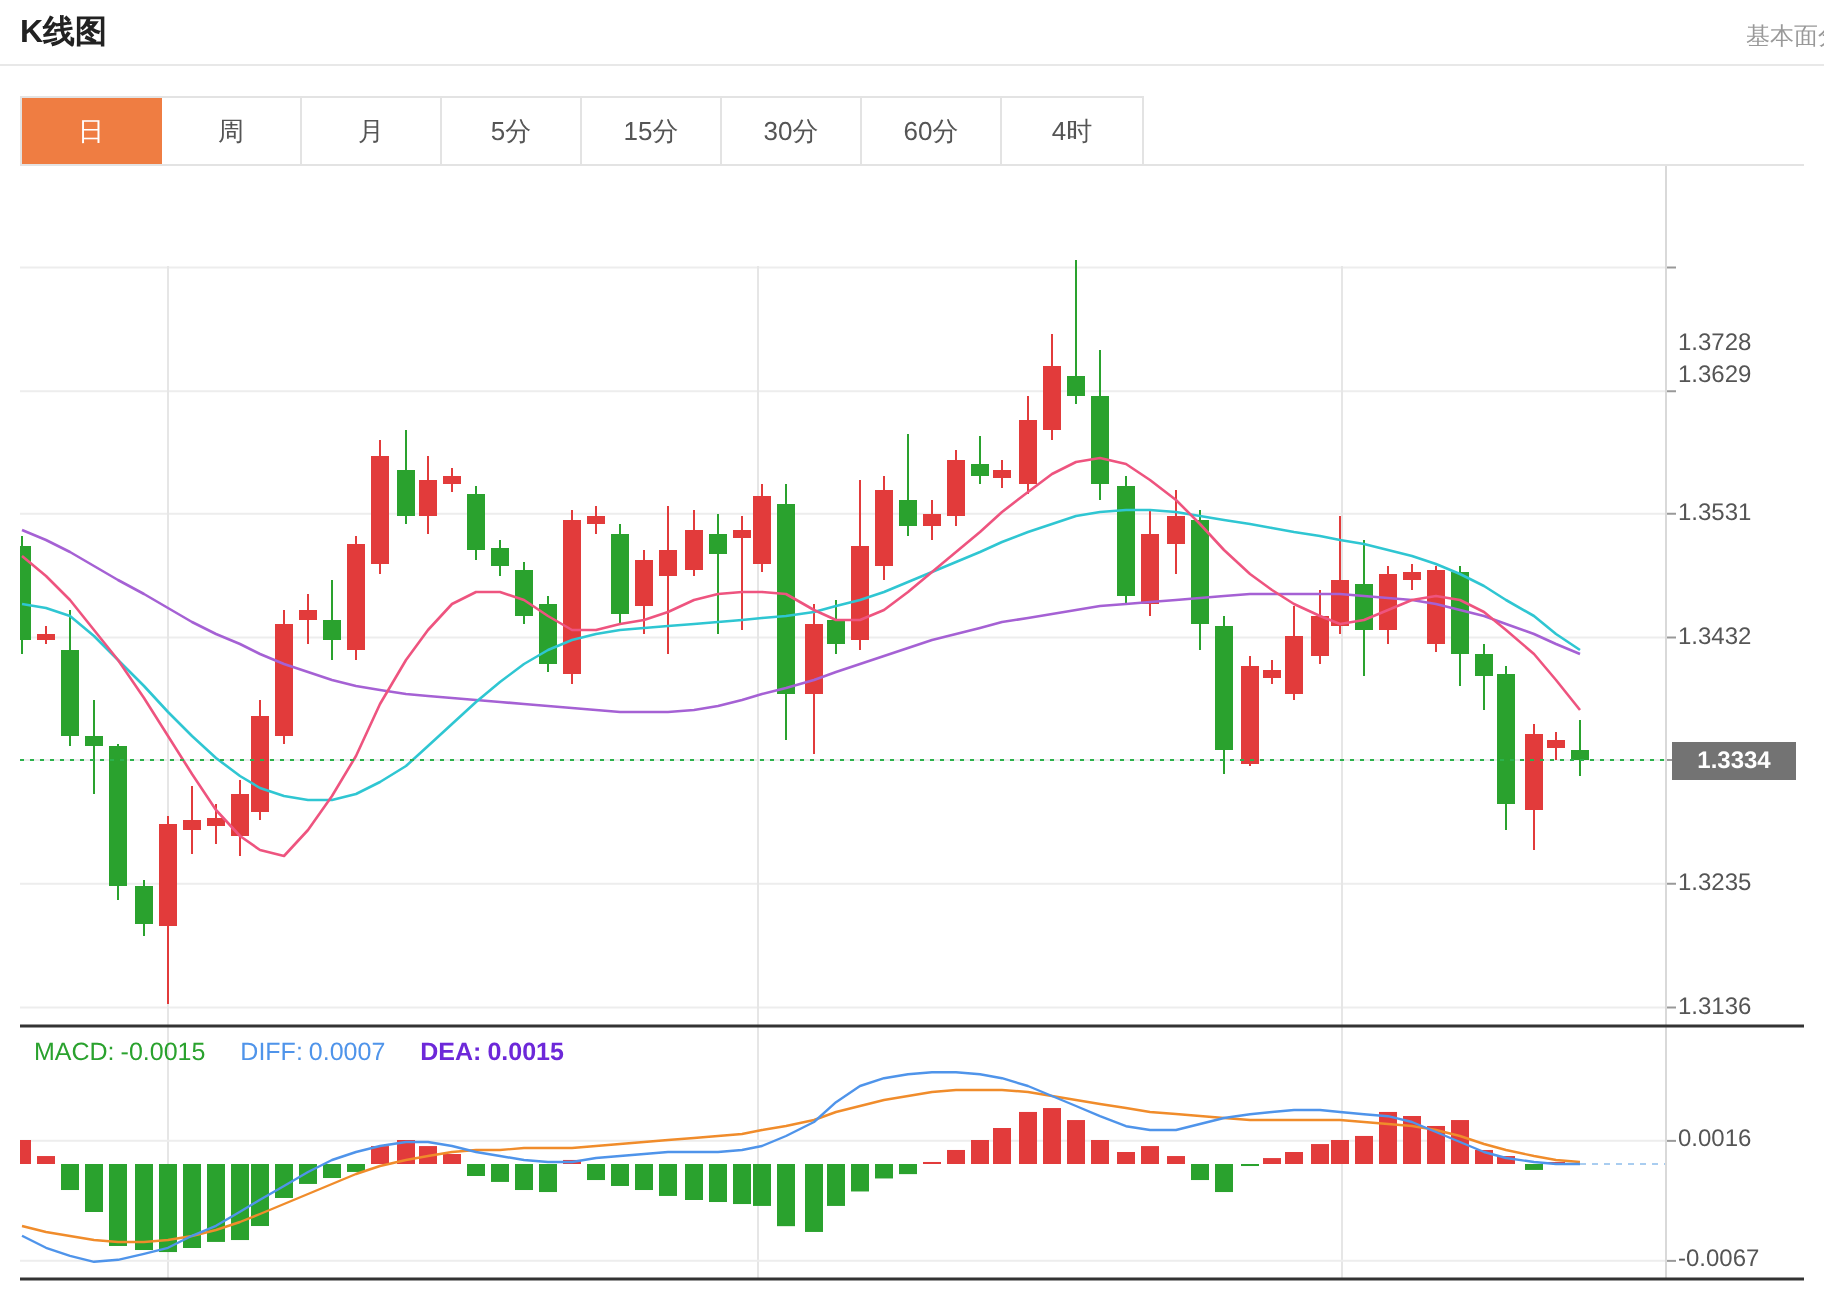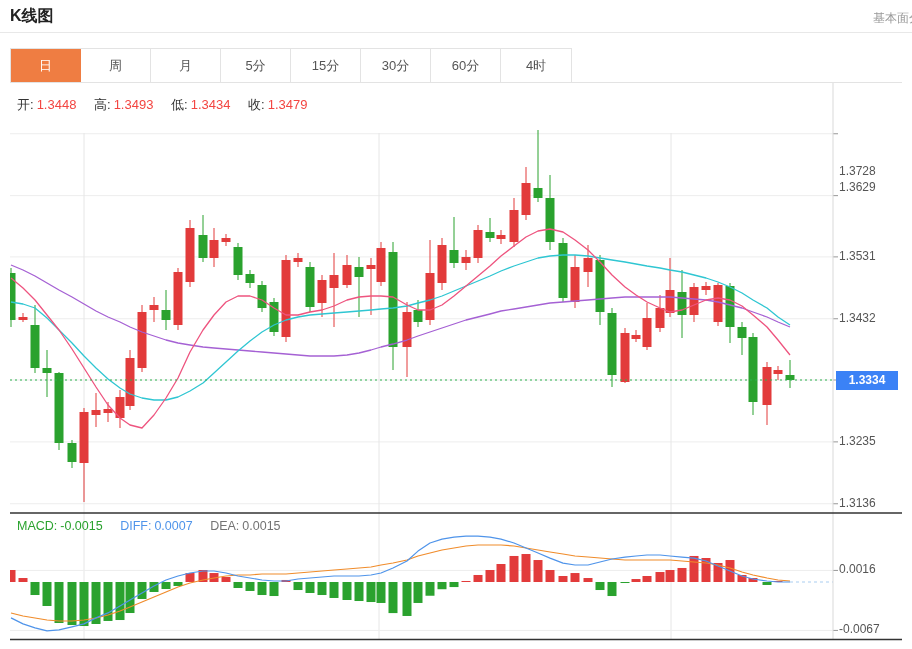--- a/index.html
+++ b/index.html
@@ -17,25 +17,25 @@
   .legend{position:absolute;left:17px;font-size:13px;white-space:nowrap;z-index:5;}
   .legend span{margin-right:3px;}
   .legend .gap{margin-right:14px;}
   .lbl{color:#333;}
   .red{color:#f34541;}
   .ma5c{color:#ee547f;}
   .ma10c{color:#2fc6d2;}
   .ma20c{color:#a561d4;}
   .macdc{color:#2aa22e;text-align:right;}
   .diffc{color:#4f94ea;}
-  .deac{color:#737373;}
+  .deac{color:#6d28d9;font-weight:bold;}
   #chart{position:absolute;left:10px;top:83px;}
   .ticklabel{position:absolute;left:839px;width:60px;font-size:12px;color:#555;z-index:4;}
   .price-tag{position:absolute;left:836px;top:371px;width:62px;height:19px;line-height:19px;
-             text-align:center;font-size:12px;font-weight:600;color:#fff;background:#3b82f6;z-index:6;}
+             text-align:center;font-size:12px;font-weight:600;color:#fff;background:#737373;z-index:6;}
 </style>
 </head>
 <body>
 
 <div id="app">
   <h1 class="page-title">K线图</h1>
   <a class="fund-link">基本面分析&gt;</a>
   <div class="hdr-divider"></div>
 
   <div class="tabs" id="tabs">
@@ -43,26 +43,20 @@
       <div class="tab">周</div>
       <div class="tab">月</div>
       <div class="tab">5分</div>
       <div class="tab">15分</div>
       <div class="tab">30分</div>
       <div class="tab">60分</div>
       <div class="tab">4时</div>
     </div>
   <div class="tabline"></div>
 
-  <div class="legend" style="top:96px;">
-    <span class="lbl">开:</span><span class="red gap">1.3448</span>
-    <span class="lbl">高:</span><span class="red gap">1.3493</span>
-    <span class="lbl">低:</span><span class="red gap">1.3434</span>
-    <span class="lbl">收:</span><span class="red">1.3479</span>
-  </div>
 
 
   <div class="legend" style="top:519px;font-size:12.5px;">
     <span class="macdc">MACD:</span><span class="macdc gap">-0.0015</span>
     <span class="diffc">DIFF:</span><span class="diffc gap">0.0007</span>
     <span class="deac">DEA:</span><span class="deac">0.0015</span>
   </div>
 
   <svg id="chart" width="892" height="558" viewBox="0 0 892 558">
       <line x1="0" y1="50.749999999999375" x2="823" y2="50.749999999999375" stroke="#ededed" stroke-width="1"></line>

